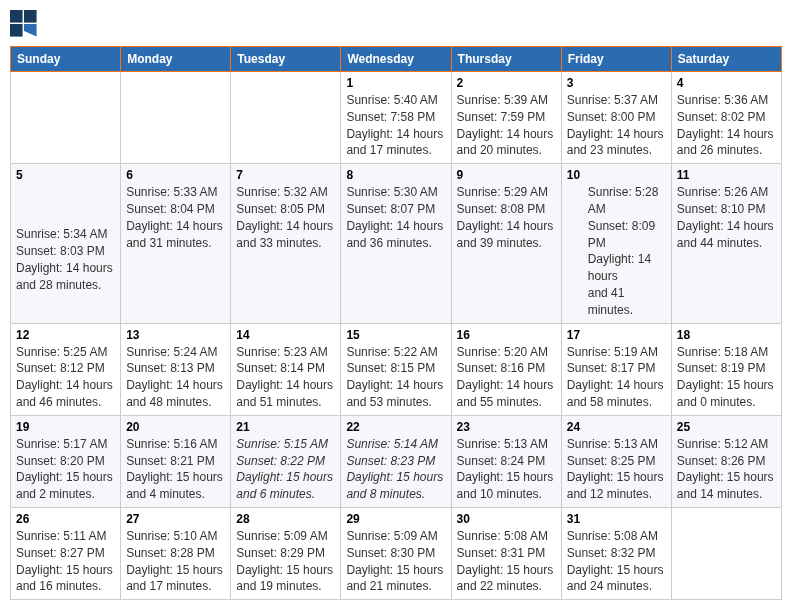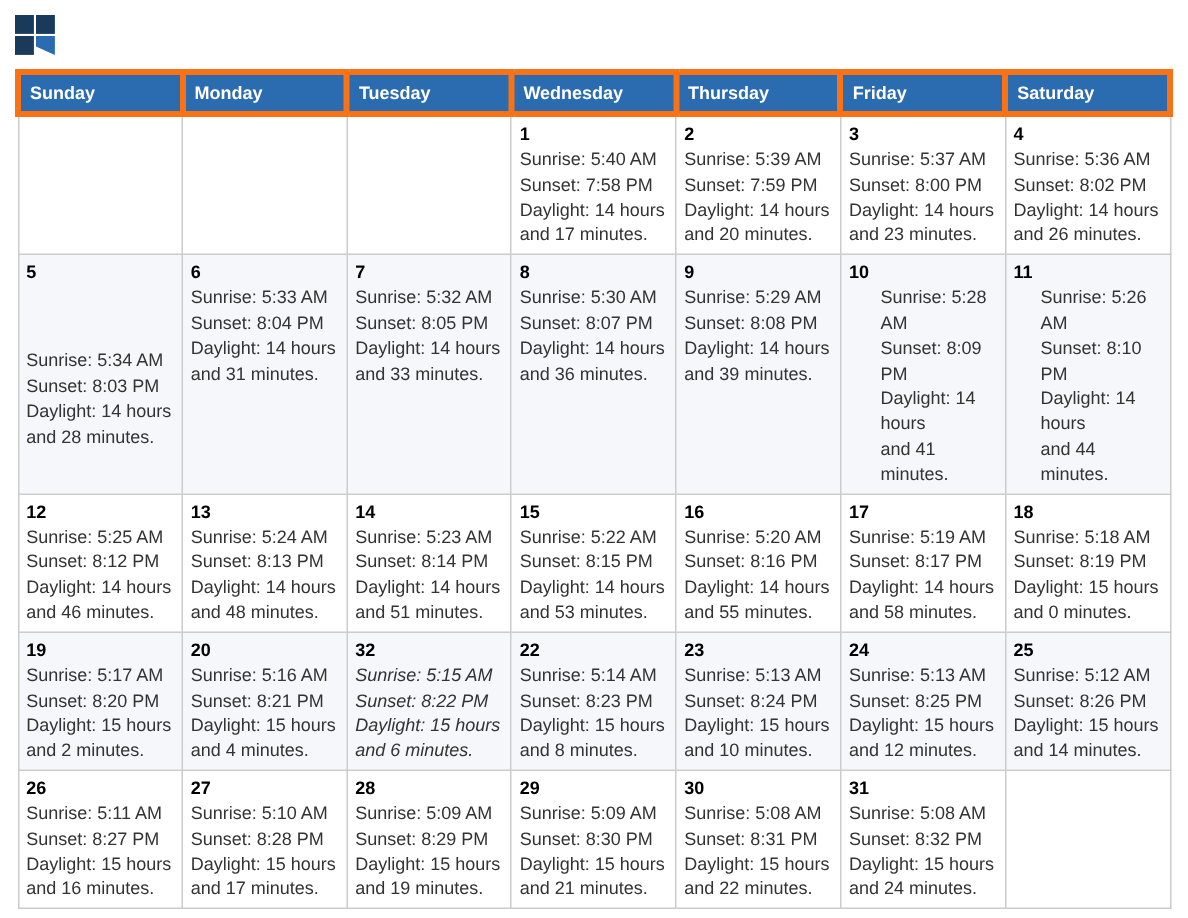--- a/index.html
+++ b/index.html
@@ -48,21 +48,21 @@
       border-collapse: collapse;
       font-size: 10.5px;
     }
     .calendar th {
       background-color: #2b6cb0;
       color: #fff;
       text-align: left;
       padding: 5px 6px;
       font-size: 12px;
       font-weight: bold;
-      border: 4px solid #f97316;
+      border: 1px solid #f97316;
     }
     .calendar td {
       border: 1px solid #ccc;
       vertical-align: top;
       padding: 4px 5px;
       width: 110px;
       min-height: 80px;
       background: #fff;
     }
     .calendar tr:nth-child(even) td {
@@ -189,21 +189,21 @@
         </td>
         <td>
           <div class="day-num">10</div>
           <div class="day-info" style="white-space: pre-line; margin-left: 21px;">Sunrise: 5:28 AM
 Sunset: 8:09 PM
 Daylight: 14 hours
 and 41 minutes.</div>
         </td>
         <td>
           <div class="day-num">11</div>
-          <div class="day-info" style="white-space: pre-line; margin-left: 18px;">Sunrise: 5:26 AM
+          <div class="day-info" style="white-space: pre-line;">Sunrise: 5:26 AM
 Sunset: 8:10 PM
 Daylight: 14 hours
 and 44 minutes.</div>
         </td>
       </tr>
       <tr>
         <td>
           <div class="day-num">12</div>
           <div class="day-info" style="white-space: pre-line;">Sunrise: 5:25 AM
 Sunset: 8:12 PM
@@ -262,29 +262,29 @@
 and 2 minutes.</div>
         </td>
         <td>
           <div class="day-num">20</div>
           <div class="day-info" style="white-space: pre-line;">Sunrise: 5:16 AM
 Sunset: 8:21 PM
 Daylight: 15 hours
 and 4 minutes.</div>
         </td>
         <td>
-          <div class="day-num">32</div>
+          <div class="day-num">21</div>
           <div class="day-info" style="white-space: pre-line; font-style: italic;">Sunrise: 5:15 AM
 Sunset: 8:22 PM
 Daylight: 15 hours
 and 6 minutes.</div>
         </td>
         <td>
           <div class="day-num">22</div>
-          <div class="day-info" style="white-space: pre-line;">Sunrise: 5:14 AM
+          <div class="day-info" style="white-space: pre-line; font-style: italic;">Sunrise: 5:14 AM
 Sunset: 8:23 PM
 Daylight: 15 hours
 and 8 minutes.</div>
         </td>
         <td>
           <div class="day-num">23</div>
           <div class="day-info" style="white-space: pre-line;">Sunrise: 5:13 AM
 Sunset: 8:24 PM
 Daylight: 15 hours
 and 10 minutes.</div>

